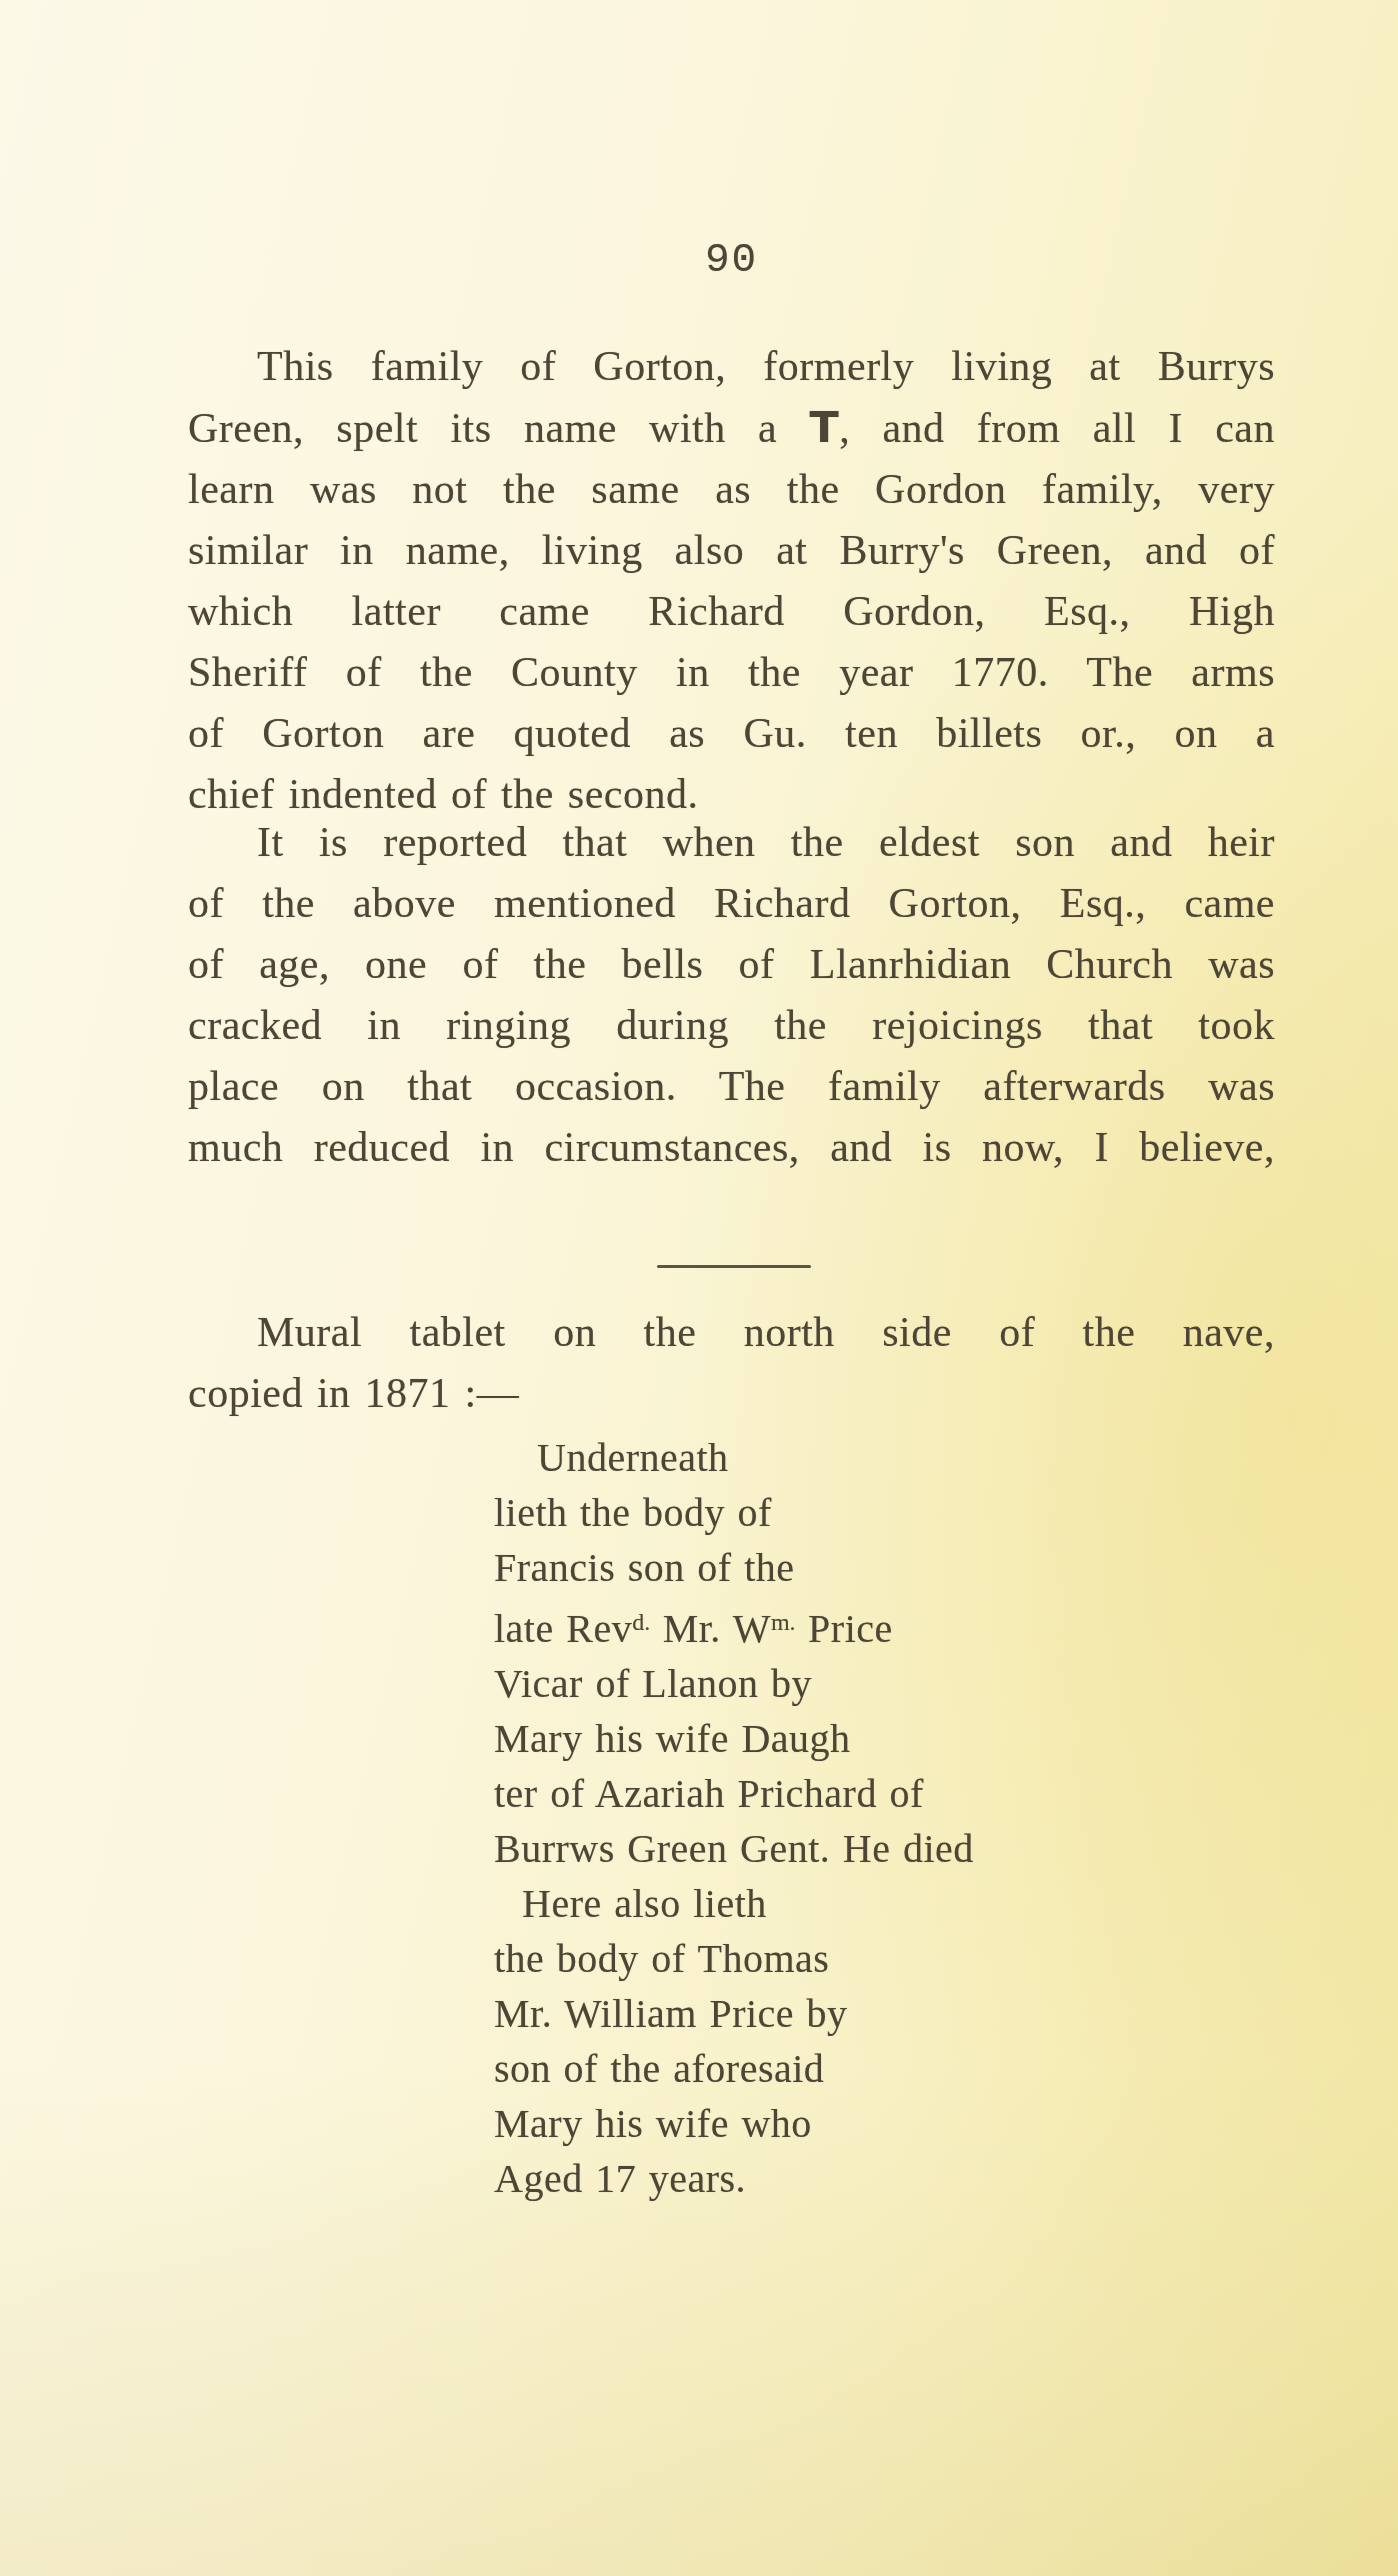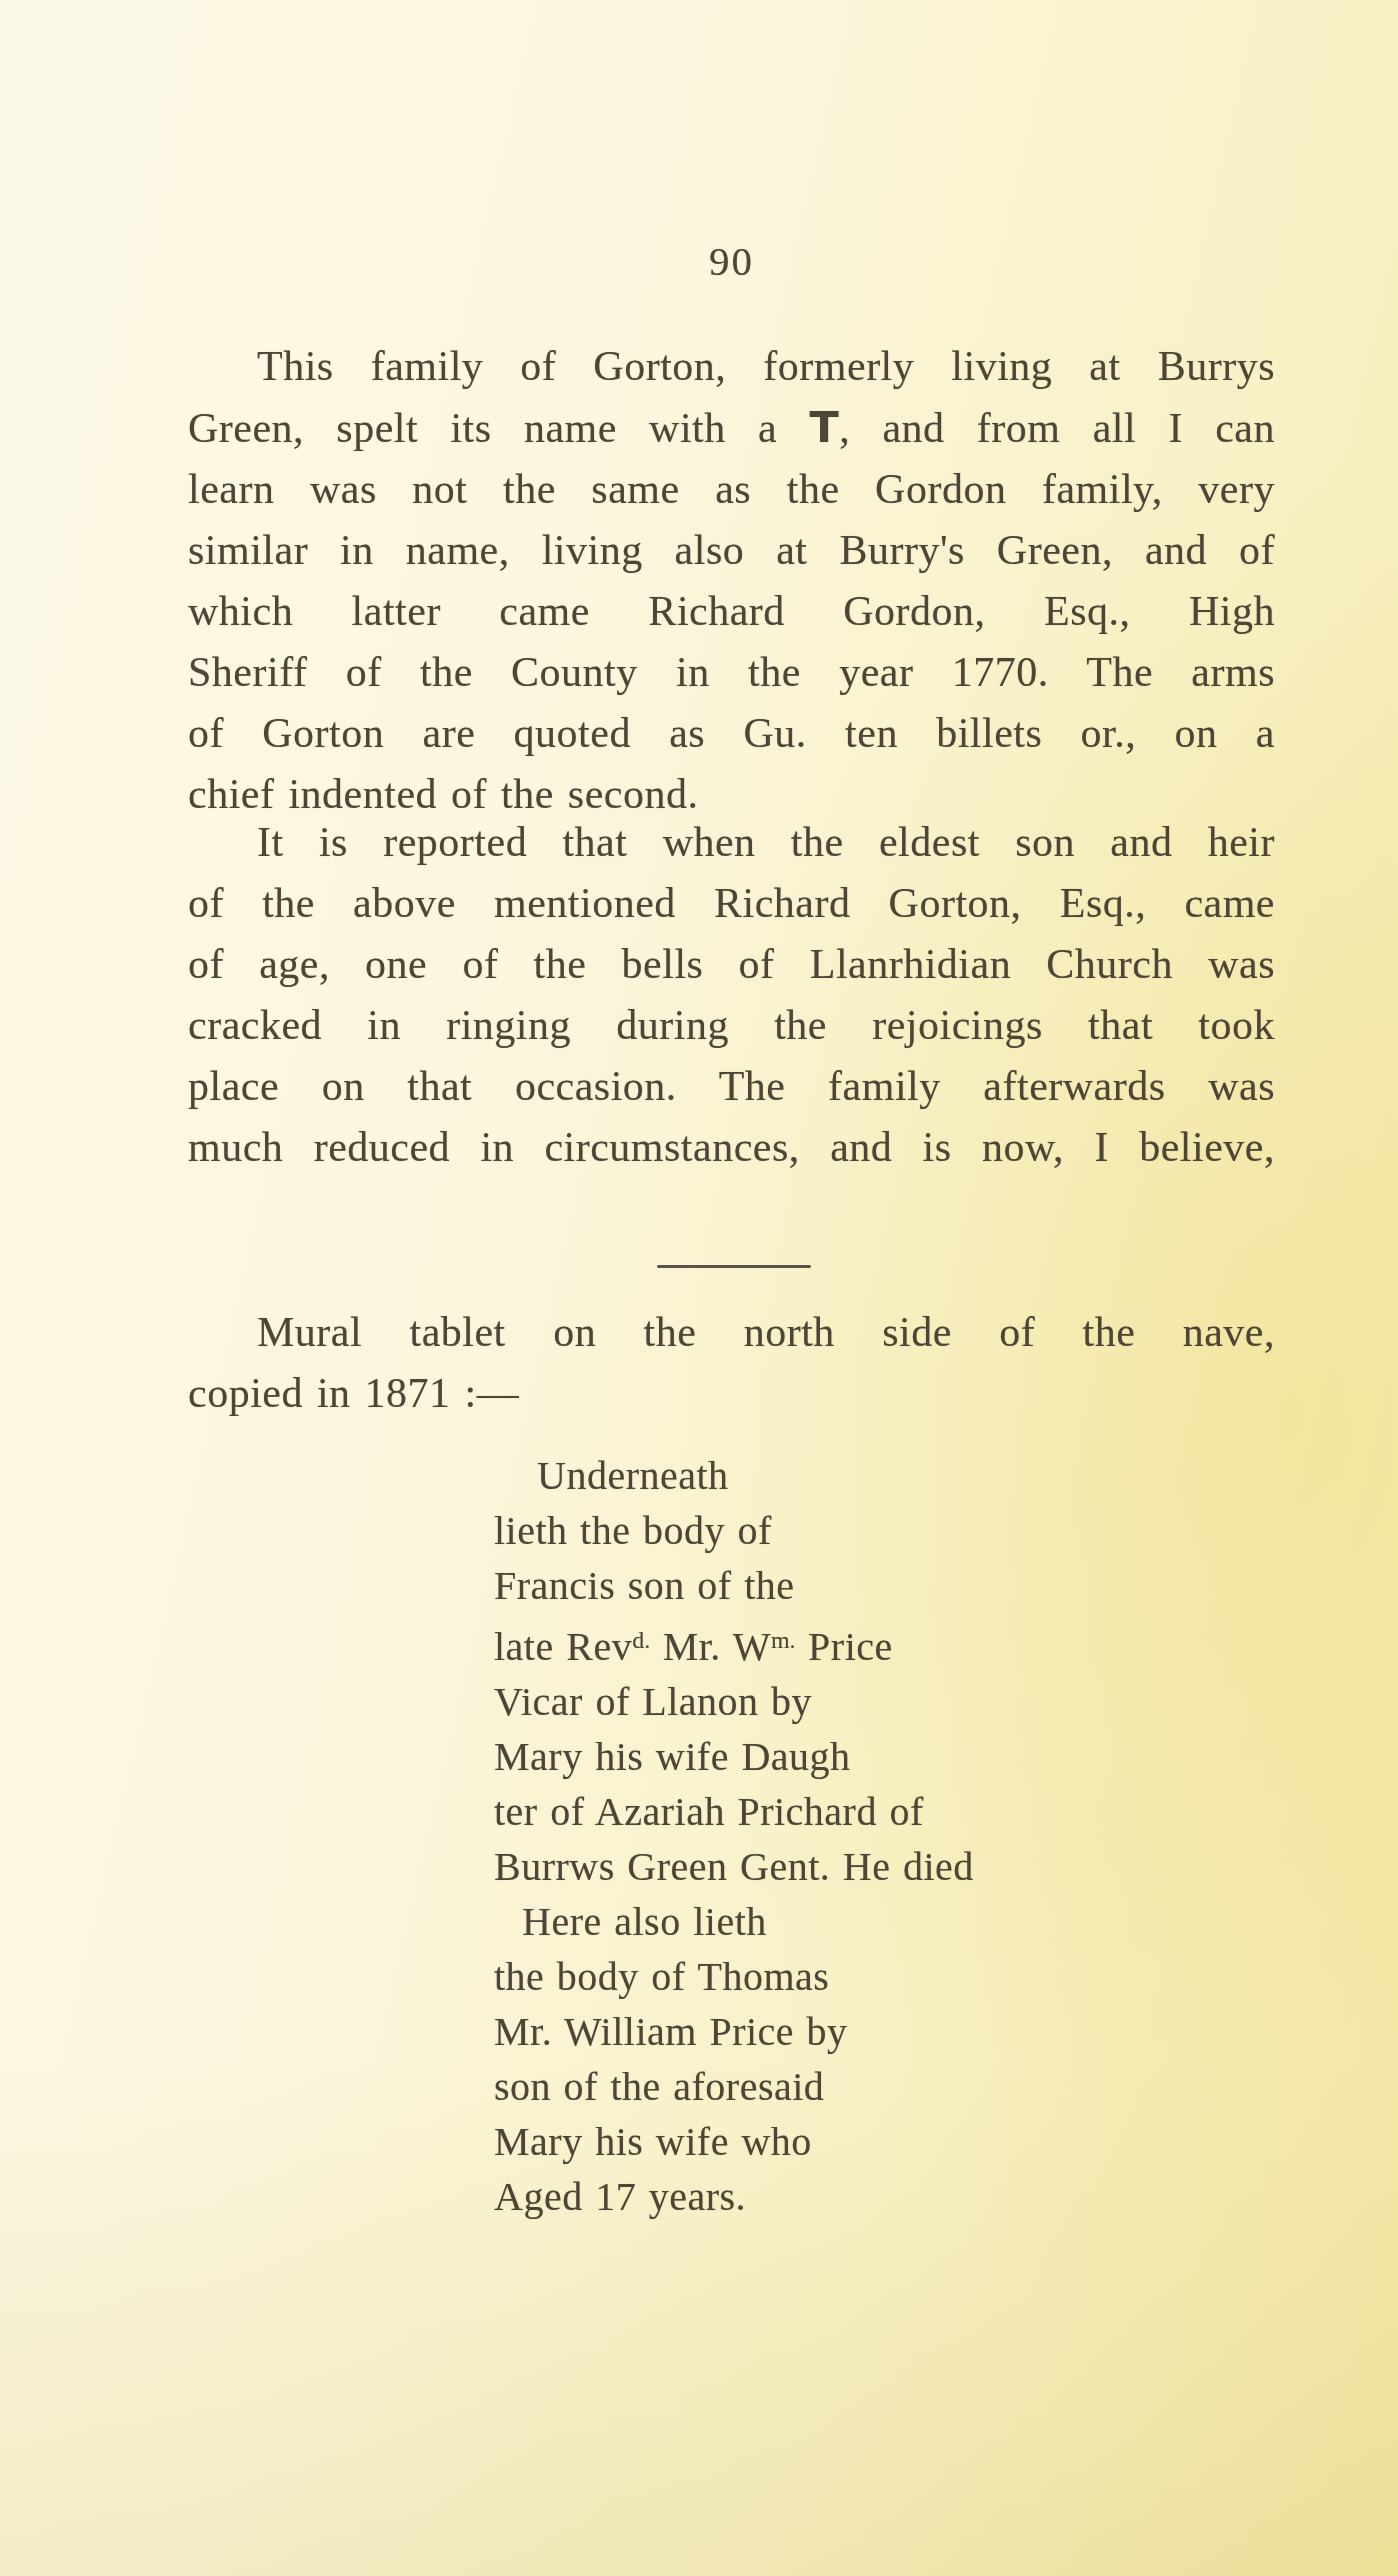--- a/index.html
+++ b/index.html
@@ -23,20 +23,21 @@
     text-shadow: 0 0 1px rgba(77,69,54,0.35);
   }
   .page-number {
     position: absolute;
     top: 237px;
     left: 188px;
     width: 1087px;
     text-align: center;
     font-size: 41px;
     letter-spacing: 2px;
+    font-family: Liberation Mono, monospace;
   }
   .para {
     position: absolute;
     left: 188px;
     width: 1087px;
     font-size: 42px;
     line-height: 61px;
     letter-spacing: 0.5px;
     word-spacing: 3px;
   }
@@ -66,21 +67,21 @@
     left: 494px;
     width: 711px;
     font-size: 40px;
     line-height: 55px;
     letter-spacing: 0.5px;
     word-spacing: 2px;
   }
   .inscription .line {
     text-align: left;
   }
-  .inscription .indent1 { text-indent: 43px; margin-top: 18px; }
+  .inscription .indent1 { text-indent: 43px; }
   .inscription .indent2 { text-indent: 28px; }
   .sup {
     font-size: 60%;
     vertical-align: 0.5em;
     letter-spacing: 0;
   }
   .big-t {
     font-family: "DejaVu Sans", sans-serif;
     font-weight: 700;
     font-size: 102%;

